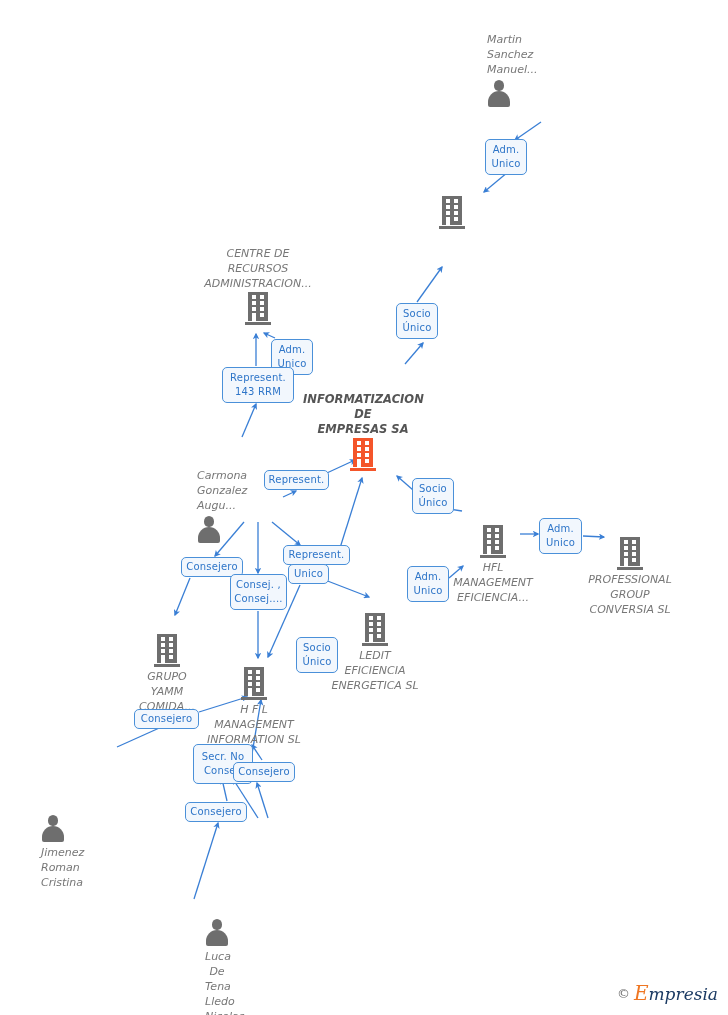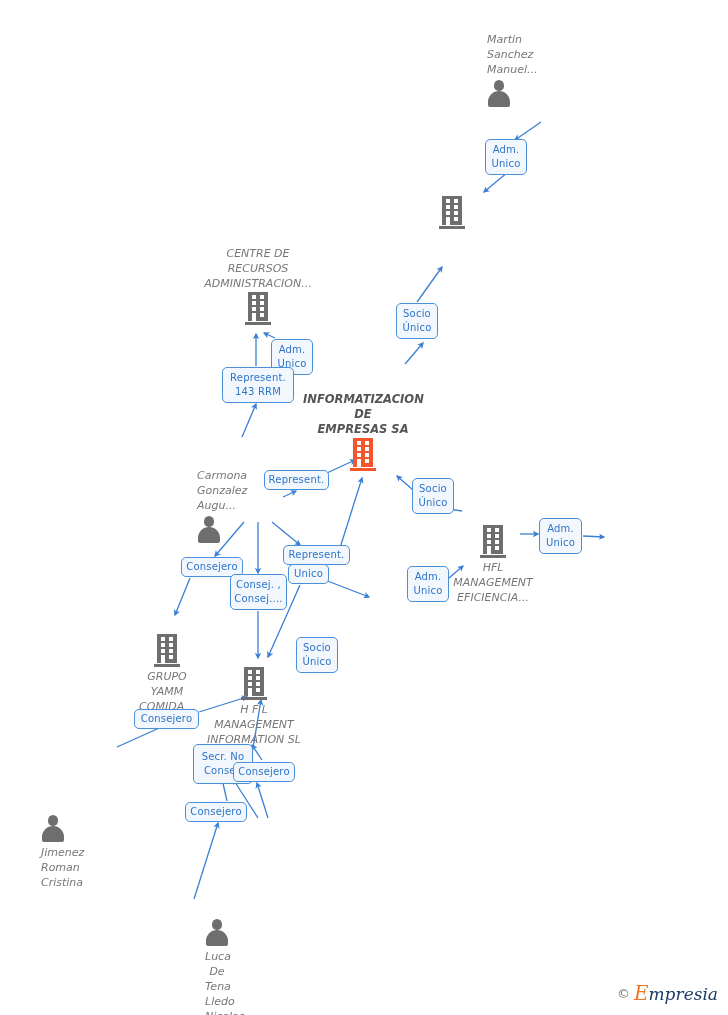--- a/index.html
+++ b/index.html
@@ -244,20 +244,58 @@
             <span class="win" style="left: 7px; top: 15px;"></span>
             <span class="win" style="left: 15px; top: 15px;"></span>
             <span class="door" style="left: 7px;"></span>
             <span class="win" style="left: 15px; top: 21px;"></span>
           </span>
         </span>
         <span class="label">HFL
 MANAGEMENT
 EFICIENCIA...</span>
       </div>
+      <div class="node company below" style="left: 630px; top: 535px;">
+        <span class="glyph" style="display: flex; justify-content: center;">
+          <span class="bldg">
+            <span class="body"></span>
+            <span class="base"></span>
+            <span class="win" style="left: 7px; top: 3px;"></span>
+            <span class="win" style="left: 15px; top: 3px;"></span>
+            <span class="win" style="left: 7px; top: 9px;"></span>
+            <span class="win" style="left: 15px; top: 9px;"></span>
+            <span class="win" style="left: 7px; top: 15px;"></span>
+            <span class="win" style="left: 15px; top: 15px;"></span>
+            <span class="door" style="left: 7px;"></span>
+            <span class="win" style="left: 15px; top: 21px;"></span>
+          </span>
+        </span>
+        <span class="label">PROFESSIONAL
+GROUP
+CONVERSIA SL</span>
+      </div>
+      <div class="node company below" style="left: 375px; top: 611px;">
+        <span class="glyph" style="display: flex; justify-content: center;">
+          <span class="bldg">
+            <span class="body"></span>
+            <span class="base"></span>
+            <span class="win" style="left: 7px; top: 3px;"></span>
+            <span class="win" style="left: 15px; top: 3px;"></span>
+            <span class="win" style="left: 7px; top: 9px;"></span>
+            <span class="win" style="left: 15px; top: 9px;"></span>
+            <span class="win" style="left: 7px; top: 15px;"></span>
+            <span class="win" style="left: 15px; top: 15px;"></span>
+            <span class="door" style="left: 7px;"></span>
+            <span class="win" style="left: 15px; top: 21px;"></span>
+          </span>
+        </span>
+        <span class="label">LEDIT
+EFICIENCIA
+ENERGETICA  SL</span>
+      </div>
       <div class="node company below" style="left: 167px; top: 632px;">
         <span class="glyph" style="display: flex; justify-content: center;">
           <span class="bldg">
             <span class="body"></span>
             <span class="base"></span>
             <span class="win" style="left: 7px; top: 3px;"></span>
             <span class="win" style="left: 15px; top: 3px;"></span>
             <span class="win" style="left: 7px; top: 9px;"></span>
             <span class="win" style="left: 15px; top: 9px;"></span>
             <span class="win" style="left: 7px; top: 15px;"></span>

